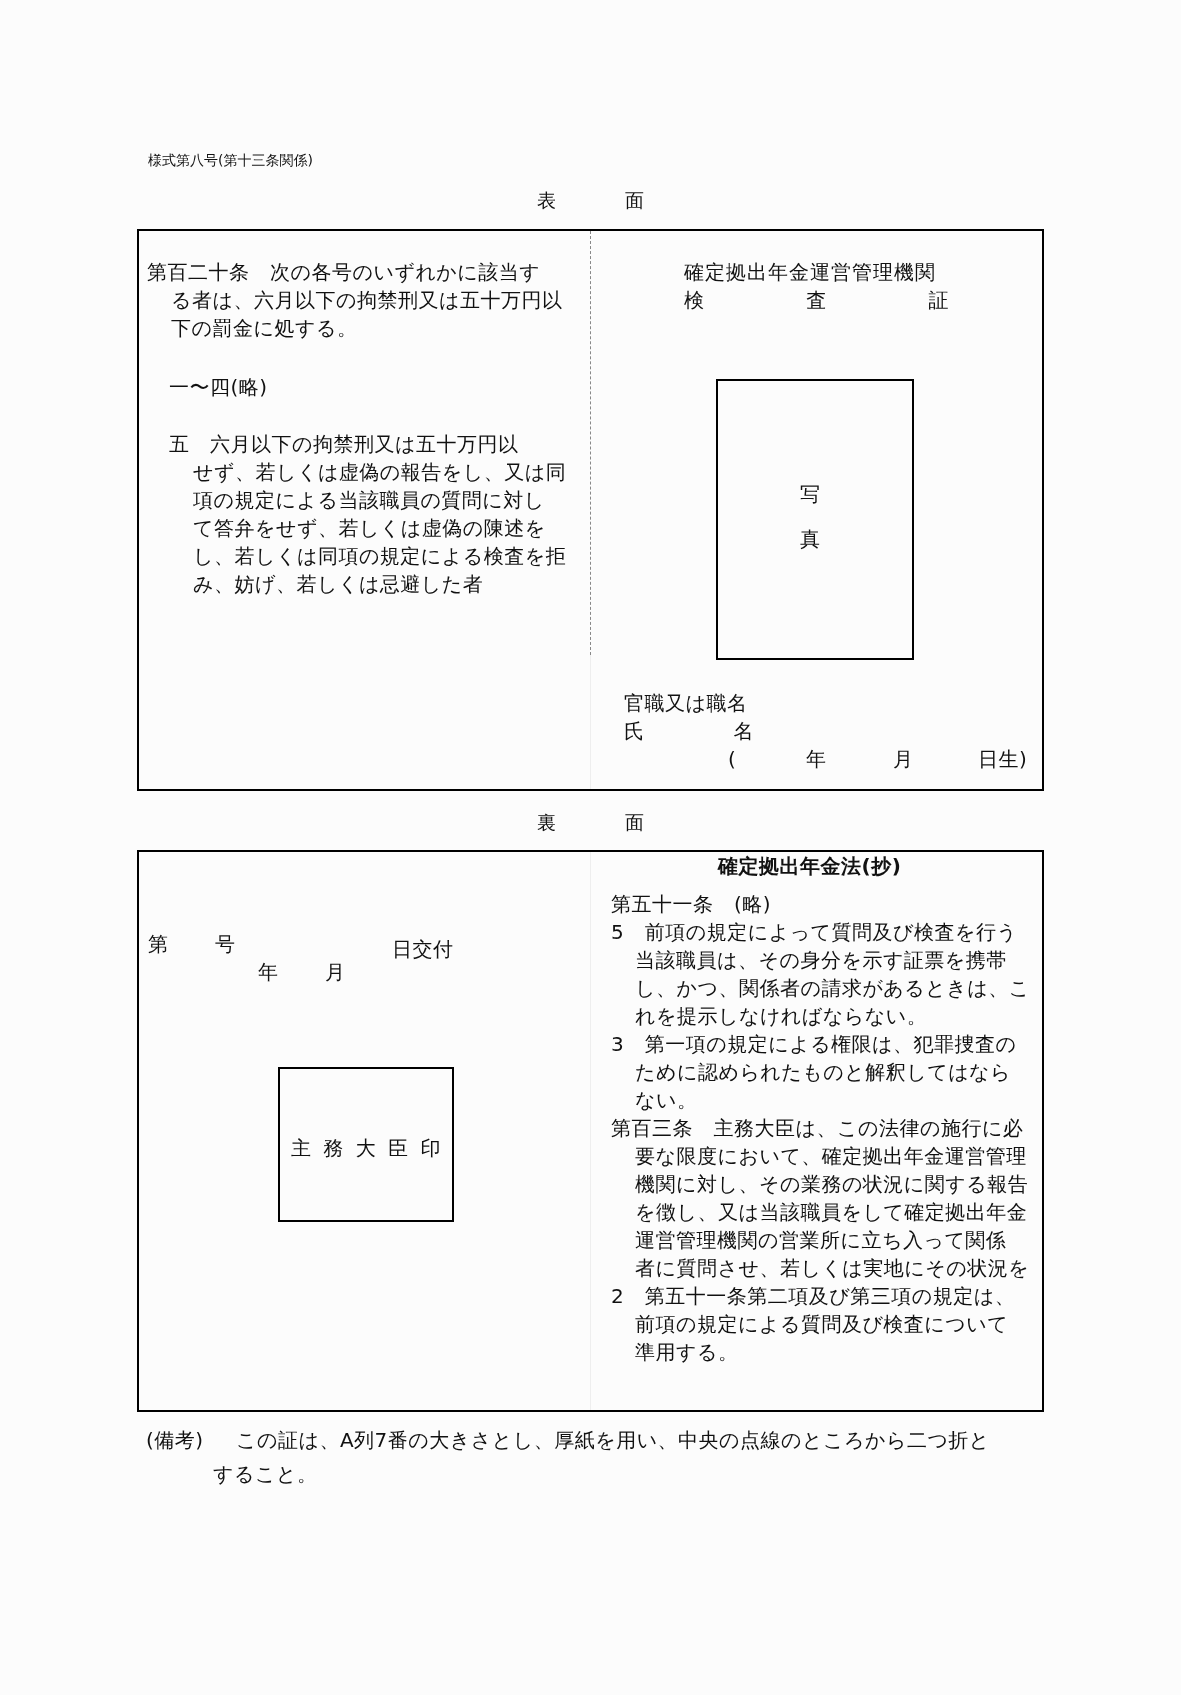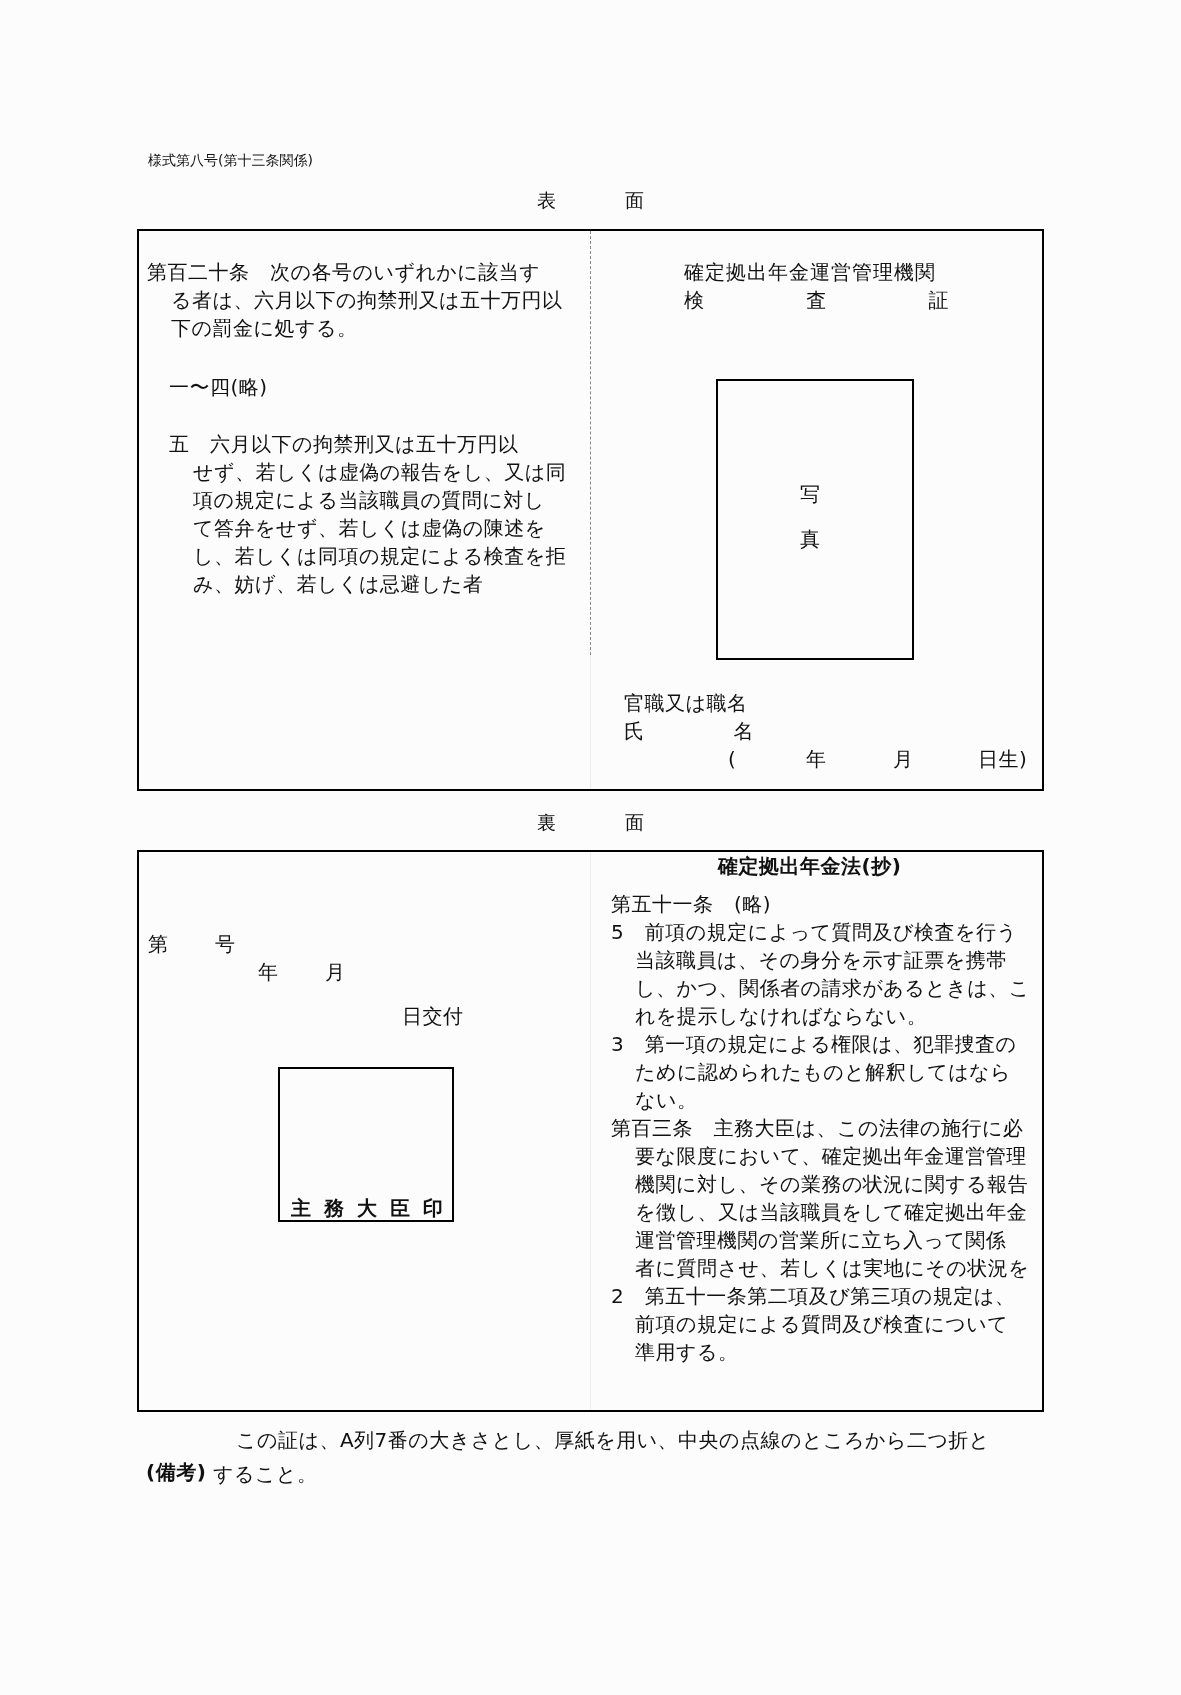--- a/index.html
+++ b/index.html
@@ -73,24 +73,24 @@
 <div class="abs side-label" style="left:537px; top:810px;">裏</div>
 <div class="abs side-label" style="left:625px; top:810px;">面</div>
 
 <div class="box" style="left:137px; top:850px; width:907px; height:562px;"></div>
 <div class="divider-faint" style="left:590px; top:852px; height:558px;"></div>
 
 <div class="abs t" style="left:148px; top:930px;">第</div>
 <div class="abs t" style="left:215px; top:930px;">号</div>
 <div class="abs t" style="left:258px; top:958px;">年</div>
 <div class="abs t" style="left:325px; top:958px;">月</div>
-<div class="abs t" style="left:392px; top:1002px;margin-left:10px;">日交付</div>
+<div class="abs t" style="left:392px; top:935px;">日交付</div>
 
 <div class="box" style="left:278px; top:1067px; width:176px; height:155px;"></div>
-<div class="abs t" style="left:291px; top:1194px; letter-spacing:3px;font-weight:bold;">主 務 大 臣 印</div>
+<div class="abs t" style="left:291px; top:1134px; letter-spacing:3px;">主 務 大 臣 印</div>
 
 <div class="abs t" style="left:718px; top:852px;font-weight:bold;">確定拠出年金法(抄)</div>
 <div class="abs t lines" style="left:611px; top:890px;">
   <div>第五十一条　(略)</div>
   <div>5　前項の規定によって質問及び検査を行う</div>
   <div class="indent1">当該職員は、その身分を示す証票を携帯</div>
   <div class="indent1">し、かつ、関係者の請求があるときは、こ</div>
   <div class="indent1">れを提示しなければならない。</div>
   <div>3　第一項の規定による権限は、犯罪捜査の</div>
   <div class="indent1">ために認められたものと解釈してはなら</div>
@@ -99,15 +99,15 @@
   <div class="indent1">要な限度において、確定拠出年金運営管理</div>
   <div class="indent1">機関に対し、その業務の状況に関する報告</div>
   <div class="indent1">を徴し、又は当該職員をして確定拠出年金</div>
   <div class="indent1">運営管理機関の営業所に立ち入って関係</div>
   <div class="indent1">者に質問させ、若しくは実地にその状況を</div>
   <div>2　第五十一条第二項及び第三項の規定は、</div>
   <div class="indent1">前項の規定による質問及び検査について</div>
   <div class="indent1">準用する。</div>
 </div>
 
-<div class="abs t" style="left:146px; top:1458px;font-weight:bold;">(備考)</div>
+<div class="abs t" style="left:146px; top:1426px;">(備考)</div>
 <div class="abs t" style="left:236px; top:1426px;text-align:center;">この証は、A列7番の大きさとし、厚紙を用い、中央の点線のところから二つ折と</div>
 <div class="abs t" style="left:213px; top:1460px;">すること。</div>
 
 </body></html>

